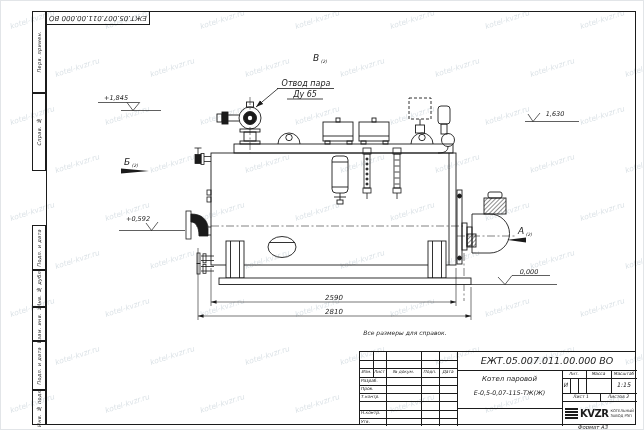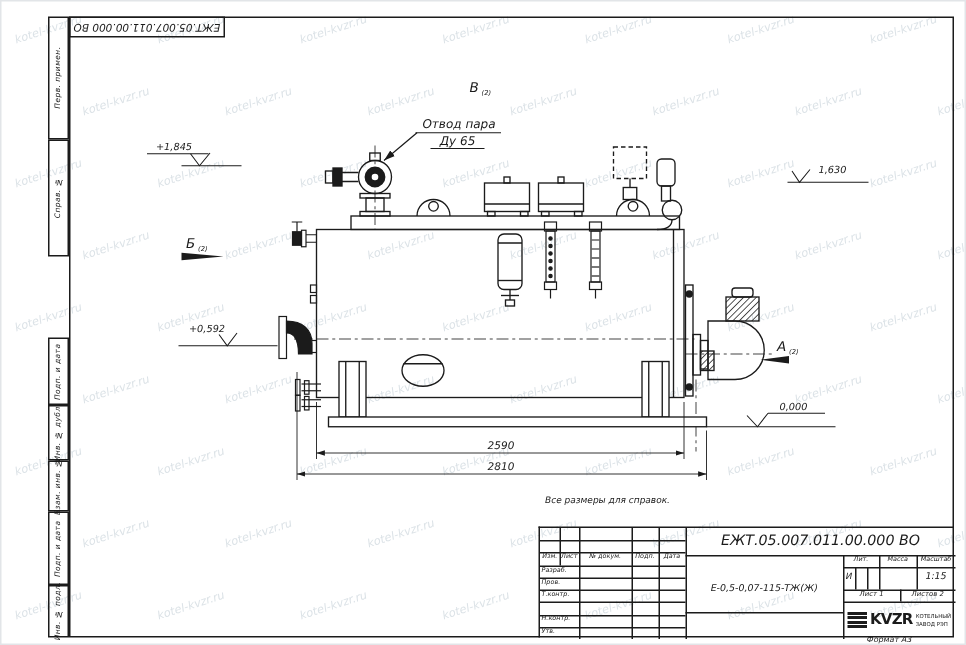--- a/index.html
+++ b/index.html
@@ -365,20 +365,21 @@
     <div class="tl" style="left:61px;top:16.4px;width:18px;height:8.3px;font-size:4.3px;">Подп.</div>
     <div class="tl" style="left:79px;top:16.4px;width:18px;height:8.3px;font-size:4.3px;">Дата</div>
 
     <div class="tl" style="left:1px;top:24.7px;width:25px;height:8.2px;font-size:4.3px;justify-content:flex-start;">Разраб.</div>
     <div class="tl" style="left:1px;top:32.9px;width:25px;height:8.2px;font-size:4.3px;justify-content:flex-start;">Пров.</div>
     <div class="tl" style="left:1px;top:41.1px;width:25px;height:8.2px;font-size:4.3px;justify-content:flex-start;">Т.контр.</div>
     <div class="tl" style="left:1px;top:57.6px;width:25px;height:8.2px;font-size:4.3px;justify-content:flex-start;">Н.контр.</div>
     <div class="tl" style="left:1px;top:65.8px;width:25px;height:8.2px;font-size:4.3px;justify-content:flex-start;">Утв.</div>
 
     <div class="tl" style="left:97px;top:0;width:180px;height:18px;font-size:9.5px;">ЕЖТ.05.007.011.00.000  ВО</div>
+    <div class="tl" style="left:97px;top:18px;width:105px;height:19px;font-size:7px;">Котел паровой</div>
     <div class="tl" style="left:97px;top:34px;width:105px;height:14px;font-size:6.3px;">Е-0,5-0,07-115-ТЖ(Ж)</div>
 
     <div class="tl" style="left:202px;top:18px;width:24px;height:8px;font-size:4.3px;">Лит.</div>
     <div class="tl" style="left:226px;top:18px;width:25px;height:8px;font-size:4.3px;">Масса</div>
     <div class="tl" style="left:251px;top:18px;width:26px;height:8px;font-size:4.3px;">Масштаб</div>
     <div class="tl" style="left:202px;top:26px;width:8px;height:15px;font-size:5.8px;">И</div>
     <div class="tl" style="left:251px;top:26px;width:26px;height:15px;font-size:6.3px;">1:15</div>
     <div class="tl" style="left:202px;top:41px;width:38px;height:8px;font-size:4.6px;">Лист 1</div>
     <div class="tl" style="left:240px;top:41px;width:37px;height:8px;font-size:4.6px;">Листов 2</div>
 

